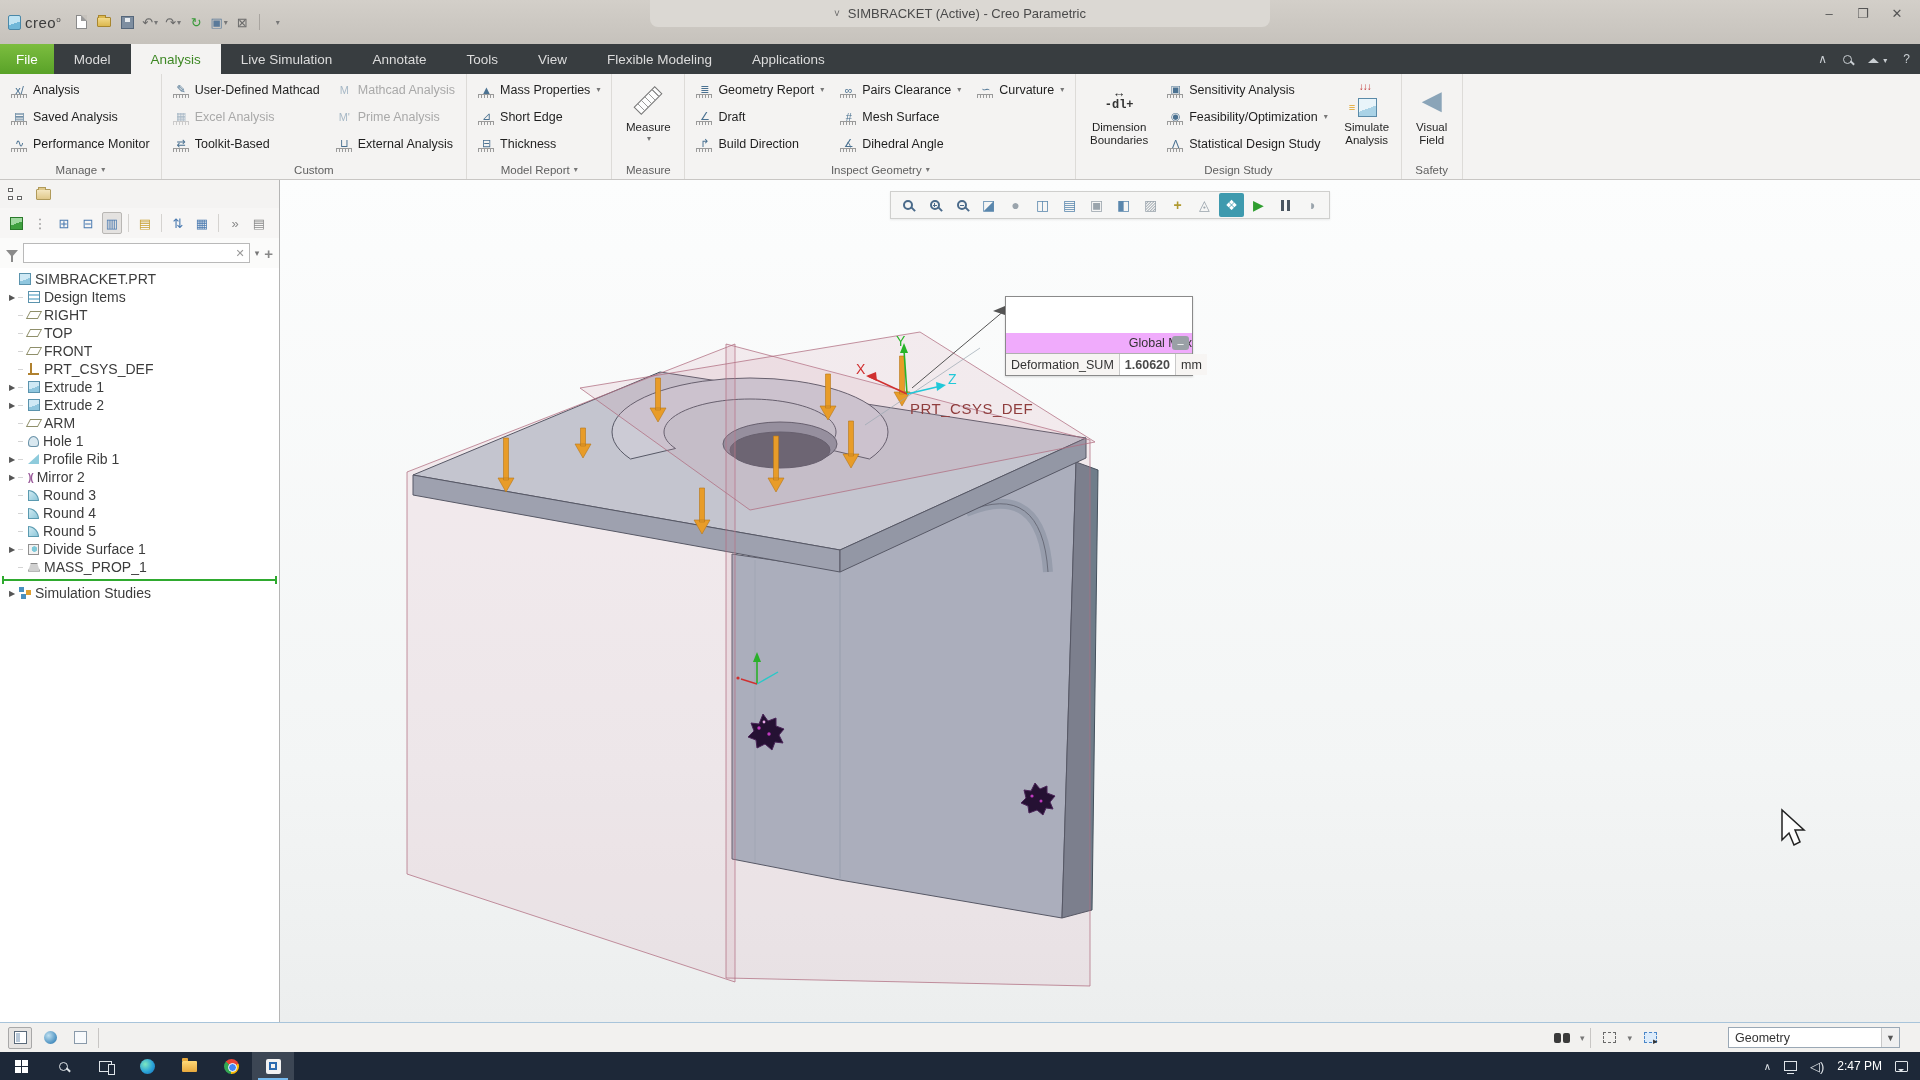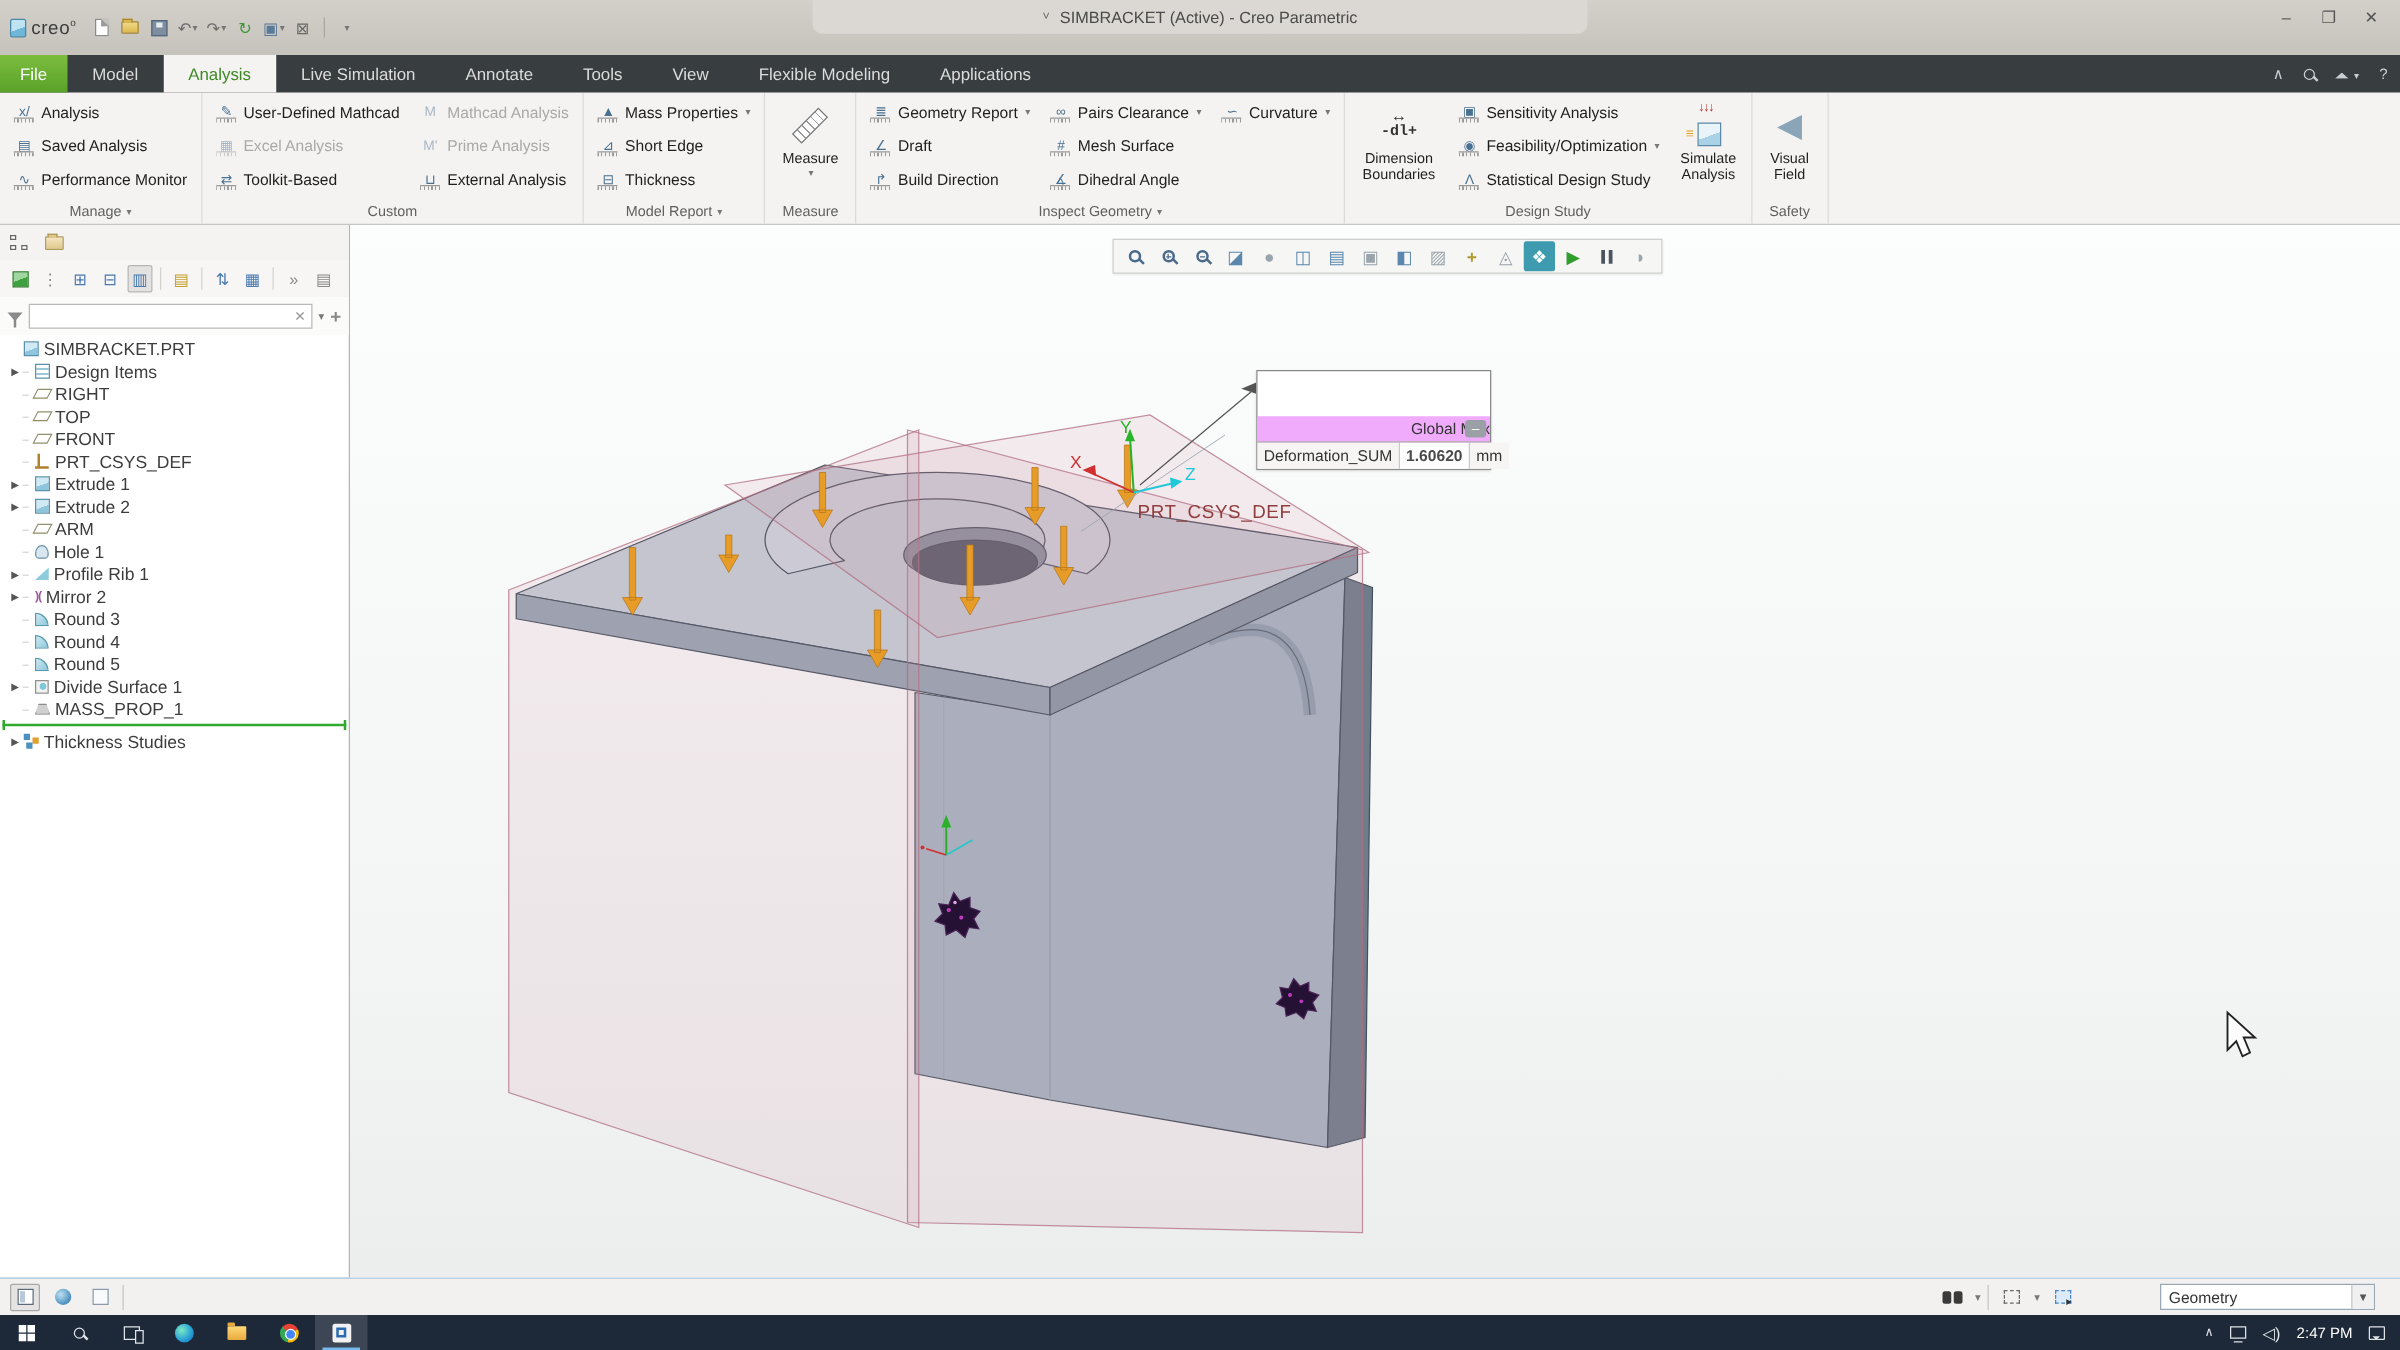--- a/index.html
+++ b/index.html
@@ -612,21 +612,21 @@
         <div class="tsep">
             <span class="line"></span>
           </div>
         <div class="trow">
             <span class="texp">▶</span>
             <span class="tico ti-sim">
               <i></i>
               <i></i>
               <i></i>
             </span>
-            <span class="tlabel">Thickness Studies</span>
+            <span class="tlabel">Simulation Studies</span>
           </div>
       </div>
     </div>
 
     <div class="viewport">
 
       <div class="gfxbar">
         <span class="mico">
             <span class="cssmag"></span>
           </span>

